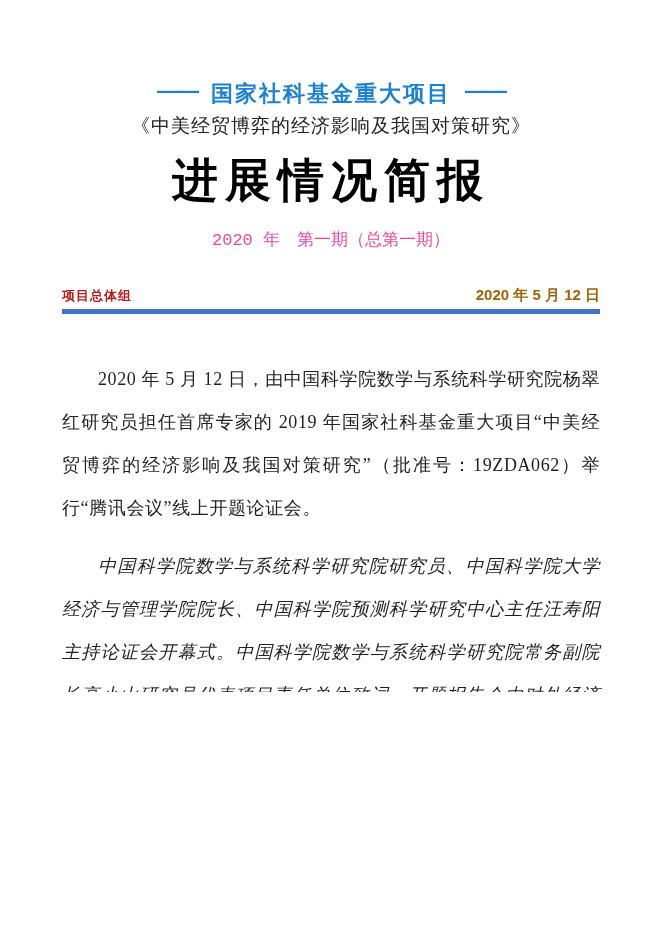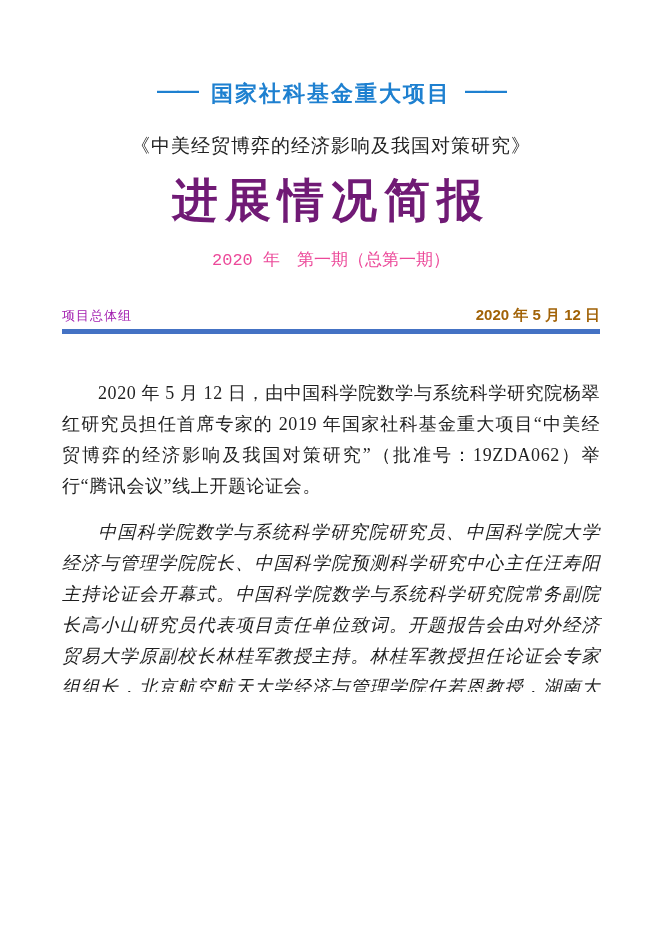--- a/index.html
+++ b/index.html
@@ -31,55 +31,56 @@
     letter-spacing: -2px;
     position: relative;
     top: -3px;
     font-weight: bold;
   }
   .banner .banner-title {
     margin: 0 14px;
     letter-spacing: 2px;
   }
   .subtitle {
-    margin-top: 28px;
+    margin-top: 8px;
     text-align: center;
     font-size: 19px;
     line-height: 24px;
     color: #222222;
     letter-spacing: 1px;
   }
   .main-title {
     margin: 16px 0 0 0;
     text-align: center;
     font-size: 46px;
     line-height: 54px;
     font-weight: bold;
-    color: #701a75;
+    color: #000000;
     letter-spacing: 7px;
     font-family: "Liberation Serif", "DejaVu Serif", serif;
   }
   .issue {
     margin-top: 22px;
     text-align: center;
     font-family: Liberation Mono, monospace;
     font-size: 17px;
     line-height: 22px;
     color: #ec4899;
   }
   .masthead {
     margin-top: 34px;
     display: flex;
     justify-content: space-between;
     align-items: flex-end;
   }
   .masthead .issuer {
     font-size: 13px;
-    color: #a21caf;
+    color: #b91c1c;
     letter-spacing: 1px;
+    font-weight: bold;
   }
   .masthead .date {
     font-family: "Liberation Sans", "DejaVu Sans", sans-serif;
     font-size: 15px;
     font-weight: 600;
     color: #a16207;
   }
   .rule {
     margin-top: 4px;
     height: 5px;
@@ -93,21 +94,21 @@
     font-weight: bold;
     color: #1f4e79;
     letter-spacing: 1px;
   }
   .body-text {
     margin-top: 44px;
   }
   .body-text p {
     margin: 0;
     font-size: 18px;
-    line-height: 31px;
+    line-height: 43px;
     text-align: justify;
     text-indent: 2em;
     letter-spacing: 0.6px;
     color: #1f1f1f;
   }
   .body-text p + p {
     margin-top: 15px;
     font-style: italic;
   }
   .page-number {

